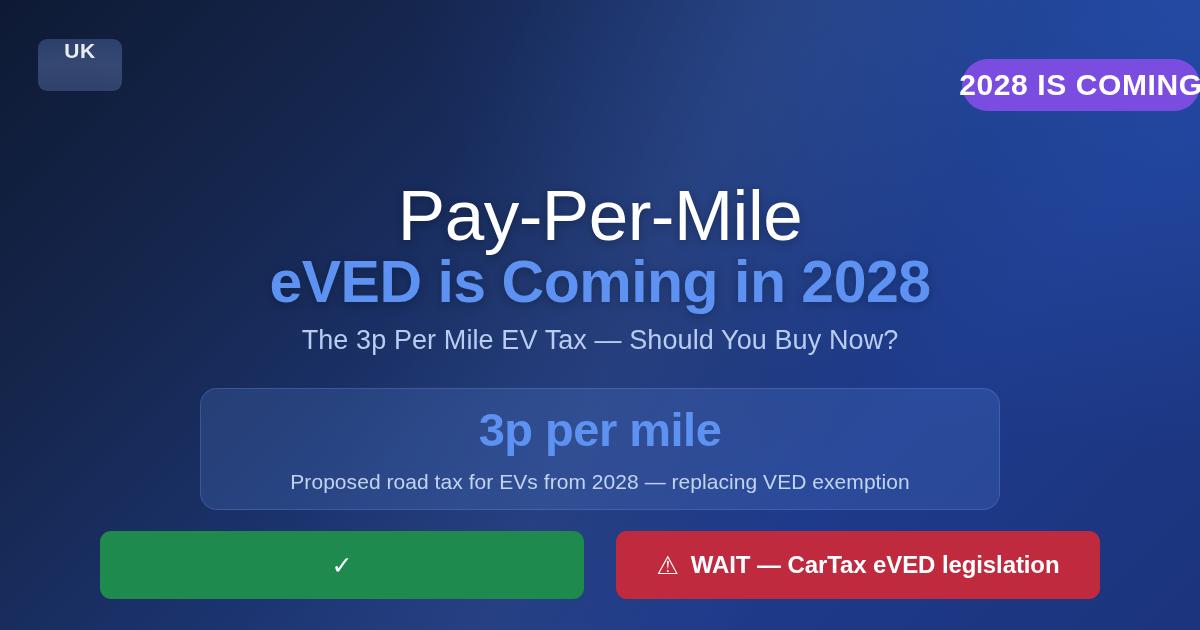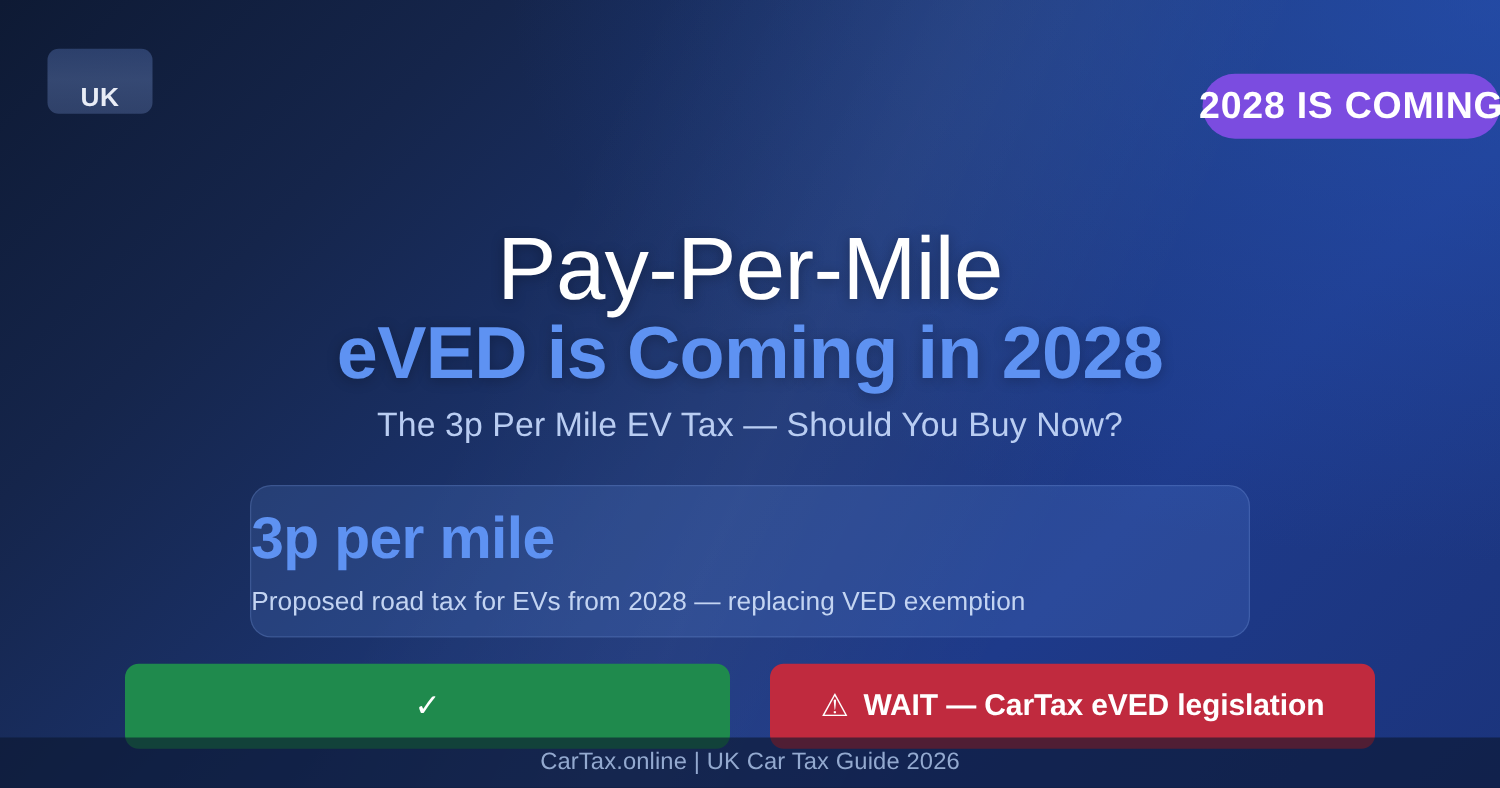--- a/index.html
+++ b/index.html
@@ -37,21 +37,21 @@
   
   .region-badge {
     position: absolute;
     left: 38px;
     top: 39px;
     width: 84px;
     height: 52px;
     border-radius: 9px;
     background: linear-gradient(180deg, rgba(86,116,182,0.40) 0%, rgba(96,122,178,0.46) 48%, rgba(78,100,150,0.50) 100%);
     display: flex;
-    align-items: flex-end;
+    align-items: flex-start;
     justify-content: center;
     color: #e9edf6;
     font-size: 21px;
     font-weight: bold;
     letter-spacing: 0.5px;
   }
 
   
   .content {
     position: absolute;
@@ -135,21 +135,21 @@
     position: absolute;
     left: 200px;
     top: 388px;
     width: 800px;
     height: 122px;
     border-radius: 17px;
     background: rgba(96,140,225,0.20);
     border: 1px solid rgba(140,175,235,0.22);
     display: flex;
     flex-direction: column;
-    align-items: flex-start;
+    align-items: center;
     justify-content: center;
   }
 
   .stat-value {
     color: #5e92f2;
     font-size: 47px;
     font-weight: bold;
     letter-spacing: -0.5px;
     line-height: 1.0;
     margin-top: 2px;
@@ -261,17 +261,14 @@
       <span class="verdict-icon">✓</span>
     </div>
 
     <div class="verdict verdict--wait">
       <span class="verdict-icon">⚠</span>
       <span>WAIT — CarTax eVED legislation</span>
     </div>
 
   </div>
 
-  <div class="footer">
-    <span class="footer-text">CarTax.online | UK Car Tax Guide 2026</span>
-  </div>
 
 </div>
 
 </body></html>

